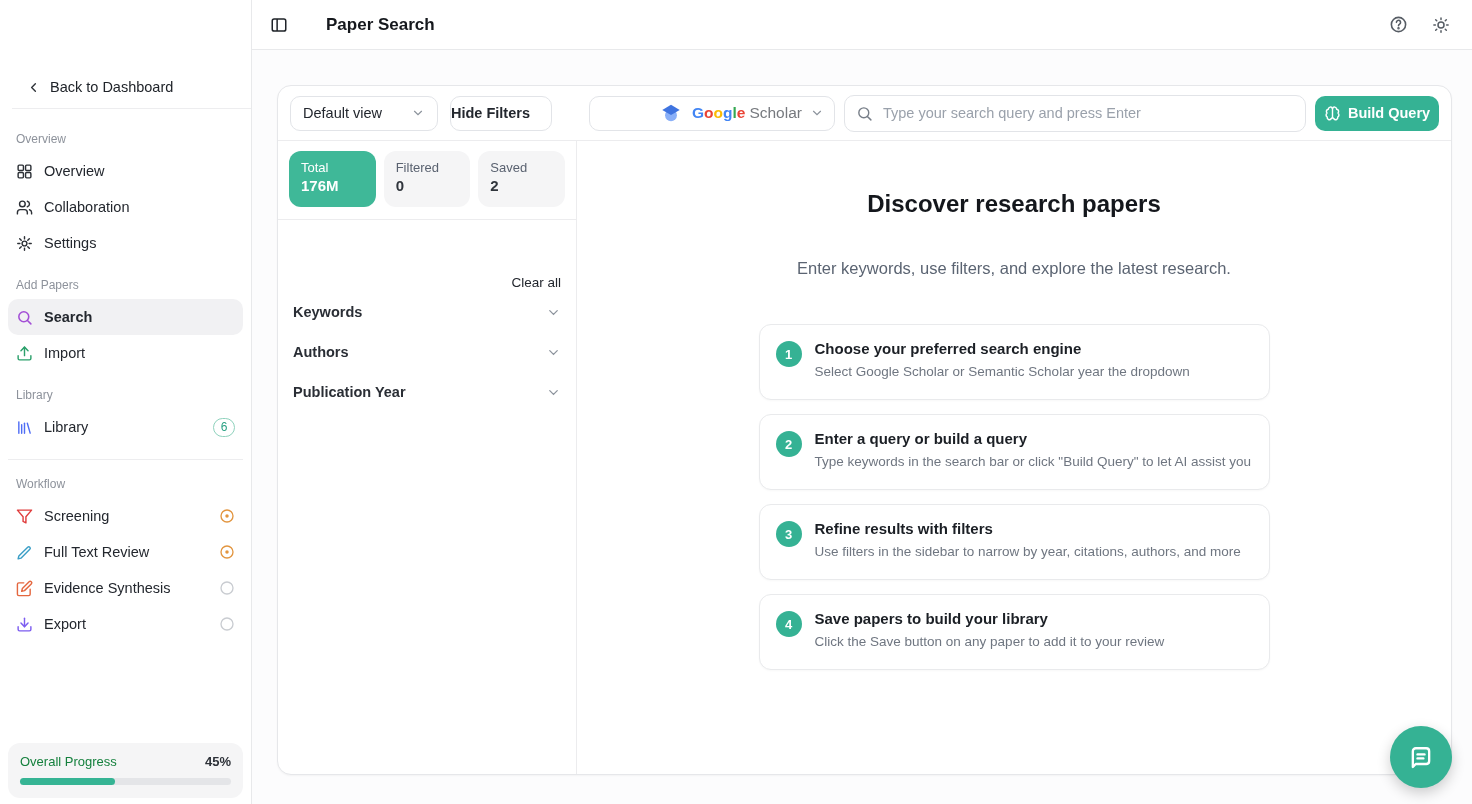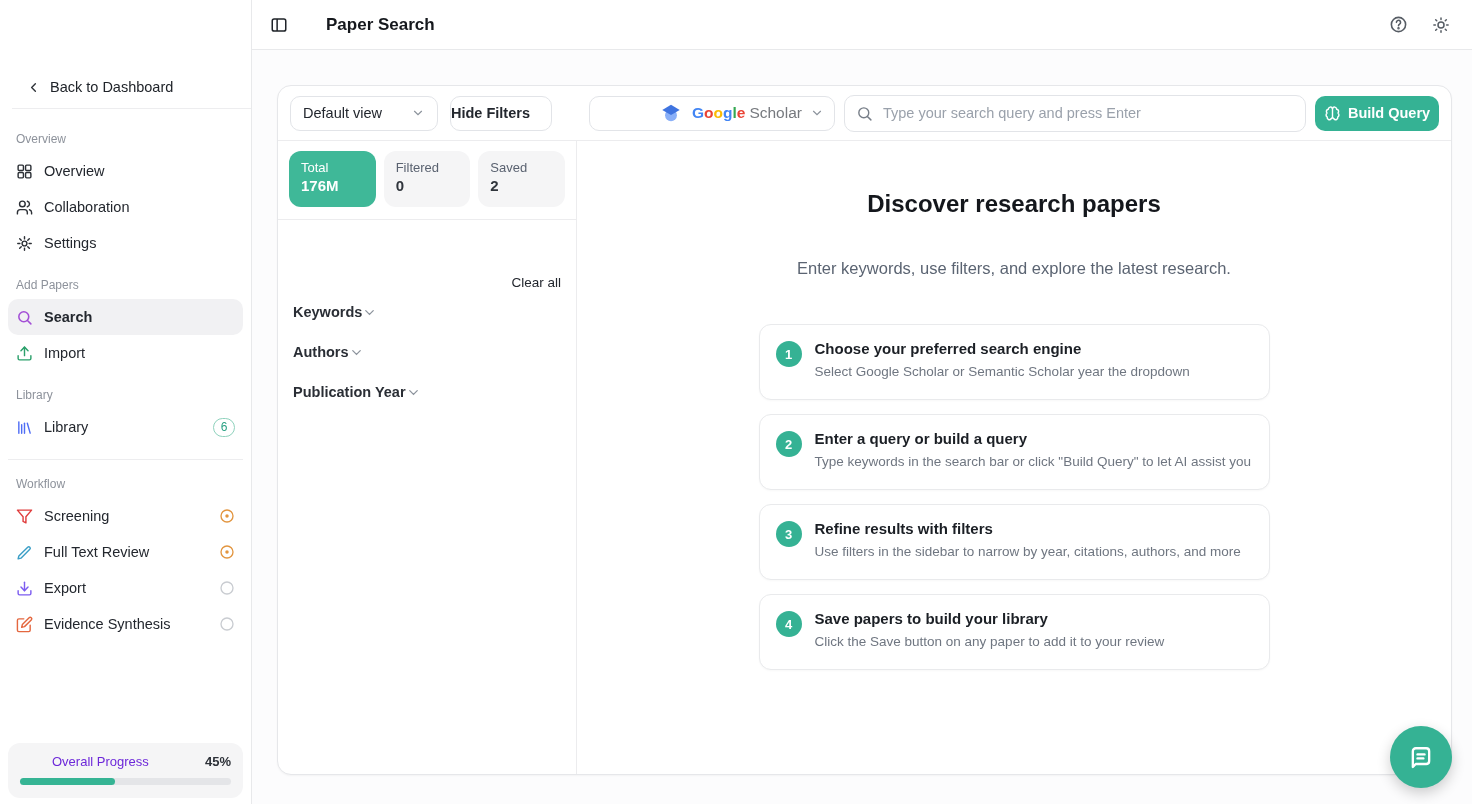--- a/index.html
+++ b/index.html
@@ -20,21 +20,21 @@
   .nav-item.active { background:#f1f1f3; font-weight:600; }
   .nav-item .spacer { flex:1; }
   .icon { display:inline-flex; flex:0 0 auto; }
   .badge { min-width:22px; height:19px; padding:0 6px; border:1px solid #8fd2bd;
     color:#2aa184; border-radius:999px; font-size:12px; display:flex;
     align-items:center; justify-content:center; background:#fff; }
   .nav-divider { border-top:1px solid #ededef; margin:14px 0 0; }
   .progress-box { position:absolute; left:8px; right:8px; bottom:6px;
     background:#f5f5f6; border-radius:12px; padding:11px 12px 13px; }
   .progress-row { display:flex; justify-content:space-between; align-items:center; }
-  .progress-label { font-size:13px; color:#6d28d9;margin-left:32px; }
+  .progress-label { font-size:13px; color:#15803d; }
   .progress-value { font-size:13px; color:#2d3138; font-weight:600; }
   .progress-track { margin-top:9px; height:7px; background:#e4e5e8; border-radius:999px; }
   .progress-fill { height:100%; background:#36b494; border-radius:999px; width:45%; }
 
   
   .topbar { position:absolute; left:252px; top:0; right:0; height:50px;
     background:#fff; border-bottom:1px solid #e8e9eb; display:flex; align-items:center;
     padding:0 22px 0 18px; }
   .panel-toggle { background:none; border:none; cursor:pointer; display:flex; }
   .page-title { font-size:17px; font-weight:700; margin-left:38px; color:#15181d; }
@@ -82,21 +82,21 @@
   .stat-card { width:87px; height:56px; background:#f5f5f6; border-radius:12px;
     padding:9px 12px; cursor:pointer; }
   .stat-card .s-label { font-size:13px; color:#5a6270; }
   .stat-card .s-value { font-size:15px; font-weight:600; color:#30353c; margin-top:2px; }
   .stat-card.active { background:#3fb898; }
   .stat-card.active .s-label, .stat-card.active .s-value { color:#fff; }
   .filter-divider { border-top:1px solid #ececee; margin:12px -11px 0; }
   .clear-row { display:flex; justify-content:flex-end; padding:9px 4px 2px; }
   .clear-all { background:none; border:none; font-size:13.5px; color:#23272e;
     cursor:pointer; font-family:inherit;margin-top:46px; }
-  .acc-row { height:40px; display:flex; align-items:center; 
+  .acc-row { height:40px; display:flex; align-items:center; justify-content:space-between;
     padding:0 4px; cursor:pointer; }
   .acc-label { font-size:14.5px; font-weight:600; color:#2a2e35; }
 
   
   .main-col { flex:1; padding-top:46px; overflow:hidden; }
   .hero-title { text-align:center; font-size:24px; font-weight:700; color:#14171c;
     line-height:34px; }
   .hero-sub { text-align:center; font-size:16.5px; color:#5b6472; line-height:26px;
     margin-top:8px; }
   .steps { width:511px; margin:43px auto 0; display:flex; flex-direction:column; gap:14px; }
@@ -238,43 +238,43 @@
       <span class="icon">
         <svg width="16" height="16" viewBox="0 0 24 24" fill="none">
             <circle cx="12" cy="12" r="9" stroke="#e2953f" stroke-width="2"></circle>
             <circle cx="12" cy="12" r="2.6" fill="#e2953f"></circle>
           </svg>
       </span>
     </div>
 
     <div class="nav-item">
       <span class="icon">
+        <svg width="17" height="17" viewBox="0 0 24 24" fill="none" stroke="#e4673f" stroke-width="2" stroke-linecap="round" stroke-linejoin="round">
+            <path d="M11 4H4a2 2 0 0 0-2 2v14a2 2 0 0 0 2 2h14a2 2 0 0 0 2-2v-7"></path>
+            <path d="M18.5 2.5a2.12 2.12 0 0 1 3 3L12 15l-4 1 1-4Z"></path>
+          </svg>
+      </span>
+      <span>Evidence Synthesis</span>
+      <span class="spacer"></span>
+      <span class="icon">
+        <svg width="16" height="16" viewBox="0 0 24 24" fill="none">
+            <circle cx="12" cy="12" r="9" stroke="#c9ccd1" stroke-width="2"></circle>
+          </svg>
+      </span>
+    </div>
+
+    <div class="nav-item">
+      <span class="icon">
         <svg width="17" height="17" viewBox="0 0 24 24" fill="none" stroke="#7c5cf0" stroke-width="2" stroke-linecap="round" stroke-linejoin="round">
             <path d="M21 15v4a2 2 0 0 1-2 2H5a2 2 0 0 1-2-2v-4"></path>
             <polyline points="7 10 12 15 17 10"></polyline>
             <line x1="12" y1="15" x2="12" y2="3"></line>
           </svg>
       </span>
       <span>Export</span>
-      <span class="spacer"></span>
-      <span class="icon">
-        <svg width="16" height="16" viewBox="0 0 24 24" fill="none">
-            <circle cx="12" cy="12" r="9" stroke="#c9ccd1" stroke-width="2"></circle>
-          </svg>
-      </span>
-    </div>
-
-    <div class="nav-item">
-      <span class="icon">
-        <svg width="17" height="17" viewBox="0 0 24 24" fill="none" stroke="#e4673f" stroke-width="2" stroke-linecap="round" stroke-linejoin="round">
-            <path d="M11 4H4a2 2 0 0 0-2 2v14a2 2 0 0 0 2 2h14a2 2 0 0 0 2-2v-7"></path>
-            <path d="M18.5 2.5a2.12 2.12 0 0 1 3 3L12 15l-4 1 1-4Z"></path>
-          </svg>
-      </span>
-      <span>Evidence Synthesis</span>
       <span class="spacer"></span>
       <span class="icon">
         <svg width="16" height="16" viewBox="0 0 24 24" fill="none">
             <circle cx="12" cy="12" r="9" stroke="#c9ccd1" stroke-width="2"></circle>
           </svg>
       </span>
     </div>
   </nav>
 
   <div class="progress-box">

